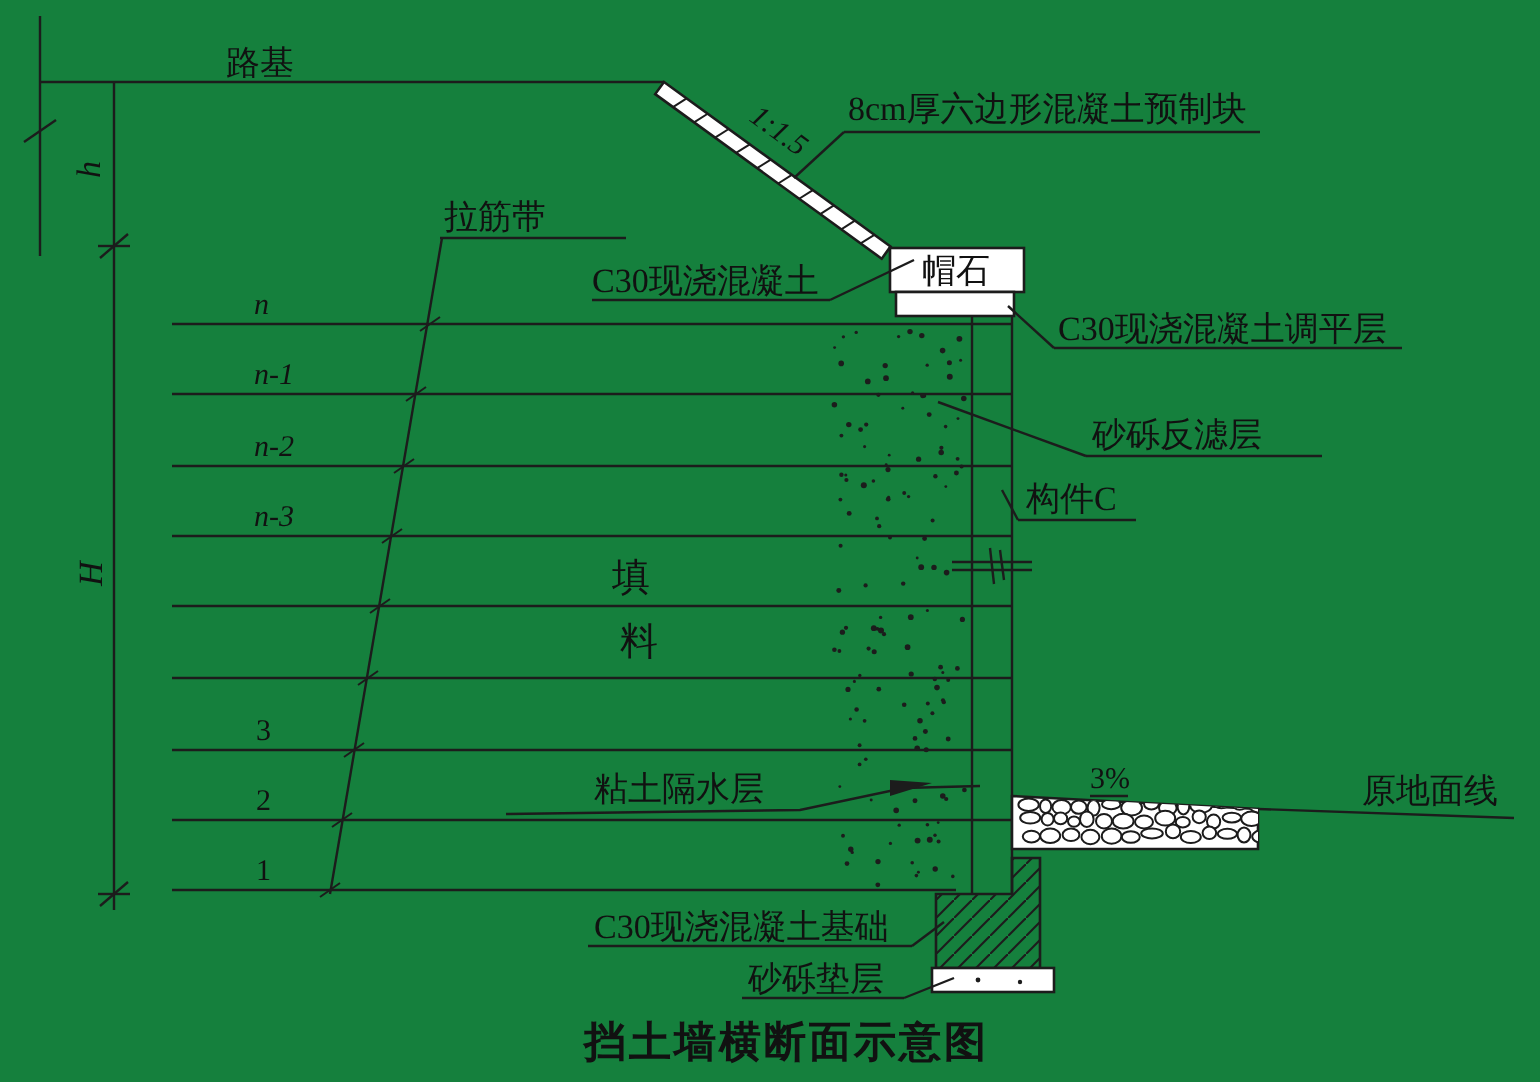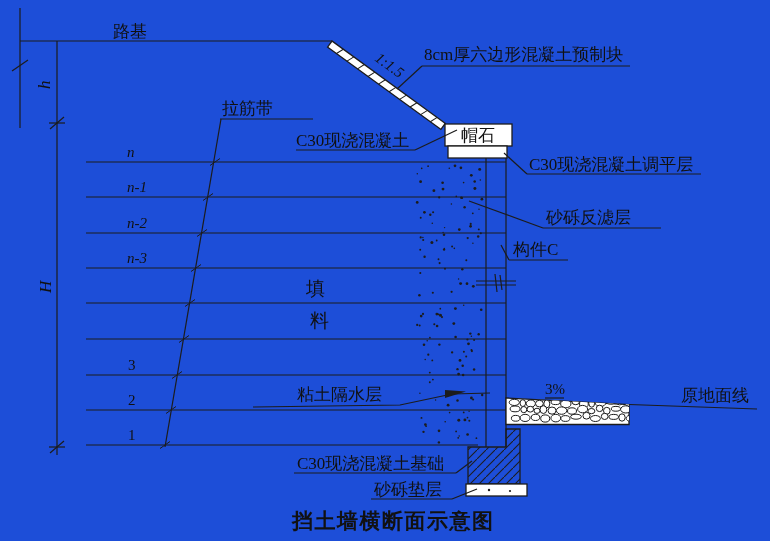--- a/index.html
+++ b/index.html
@@ -1,16 +1,16 @@
 <!DOCTYPE html>
 <html><head>
 <meta charset="utf-8">
 <style>
   html,body{margin:0;padding:0;background:#ffffff;}
-  #stage{position:relative;width:770px;height:541px;background:#1d4ed8;overflow:hidden;
+  #stage{position:relative;width:770px;height:541px;background:#15803d;overflow:hidden;
          font-family:"Liberation Serif","DejaVu Serif",serif;}
   svg{display:block}
   .ln{stroke:#1c1c1c;stroke-width:1.2;fill:none;stroke-linecap:butt;}
   .thin{stroke:#1c1c1c;stroke-width:1;fill:none;}
   .lbl{font-family:"Liberation Serif","DejaVu Serif",serif;font-size:17px;fill:#111;}
   .sm{font-size:15px;}
   .it{font-style:italic;}
   .title{font-family:"Liberation Serif","DejaVu Serif",serif;font-size:21px;font-weight:bold;
          letter-spacing:1.5px;fill:#111;}
   .whitebox{fill:#ffffff;stroke:#1c1c1c;stroke-width:1.3;}

